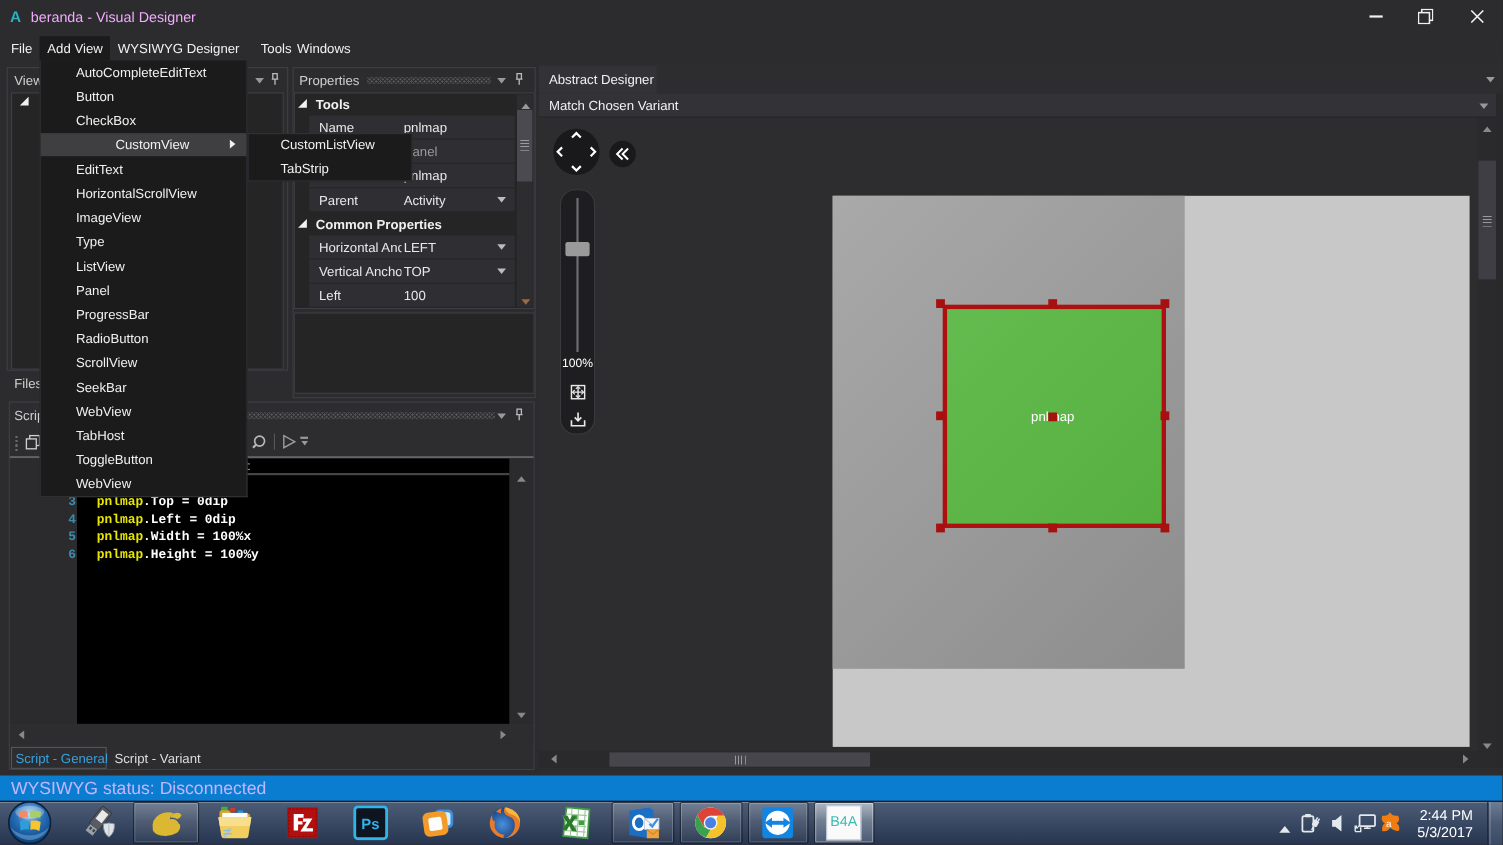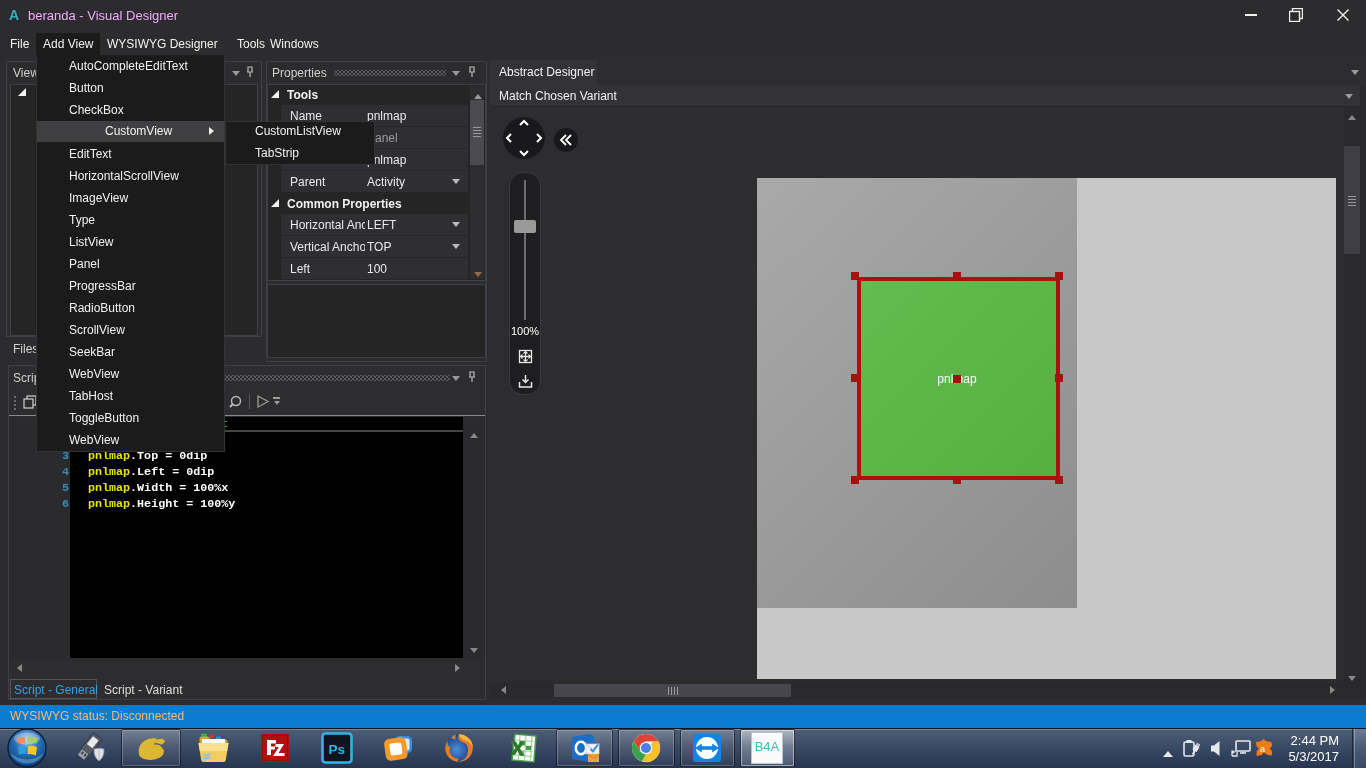--- a/index.html
+++ b/index.html
@@ -220,21 +220,21 @@
 
   <div class="abs" style="left:490px;top:683px;width:870px;height:15px;background:#2a2a2c;"></div>
   <div class="abs" style="left:497px;top:686px;width:0;height:0;border:4px solid transparent;border-right:5px solid #888;"></div>
   <div class="abs" style="left:554px;top:684px;width:237px;height:13px;background:#46464c;"></div>
   <div class="abs" style="left:668px;top:687px;width:10px;height:8px;background-image:repeating-linear-gradient(90deg,#9a9aa0 0 1px,transparent 1px 3px);"></div>
   <div class="abs" style="left:1330px;top:686px;width:0;height:0;border:4px solid transparent;border-left:5px solid #888;"></div>
 
   <div class="abs" style="left:1360px;top:85px;width:6px;height:613px;background:#29292c;"></div>
 
   <div class="abs" style="left:0;top:705px;width:1366px;height:23px;background:#0b7dd1;"></div>
-  <div class="abs" style="left:10px;top:709px;color:#fdba74;font-size:12px;">WYSIWYG status: Disconnected</div>
+  <div class="abs" style="left:10px;top:709px;color:#c4b5fd;font-size:16px;">WYSIWYG status: Disconnected</div>
 
   <div class="abs" style="left:0;top:728px;width:1366px;height:40px;background:linear-gradient(#4d5d76,#3e4d67 40%,#303f59 75%,#263450);border-top:1px solid #0f1520;"></div>
   <div class="abs" style="left:0;top:729px;width:1366px;height:1px;background:rgba(255,255,255,0.25);"></div>
 
   <div class="abs" style="left:1352px;top:729px;width:1px;height:39px;background:#1c2738;"></div>
   <div class="abs" style="left:1354px;top:729px;width:12px;height:39px;background:linear-gradient(#6e7d95,#4a5a74 50%,#3a4a64);border-left:1px solid rgba(255,255,255,0.3);"></div>
 
   <div class="abs tbframe" style="left:121px;width:60px;"></div>
   <div class="abs tbframe" style="left:556px;width:57px;"></div>
   <div class="abs tbframe" style="left:618px;width:57px;"></div>

